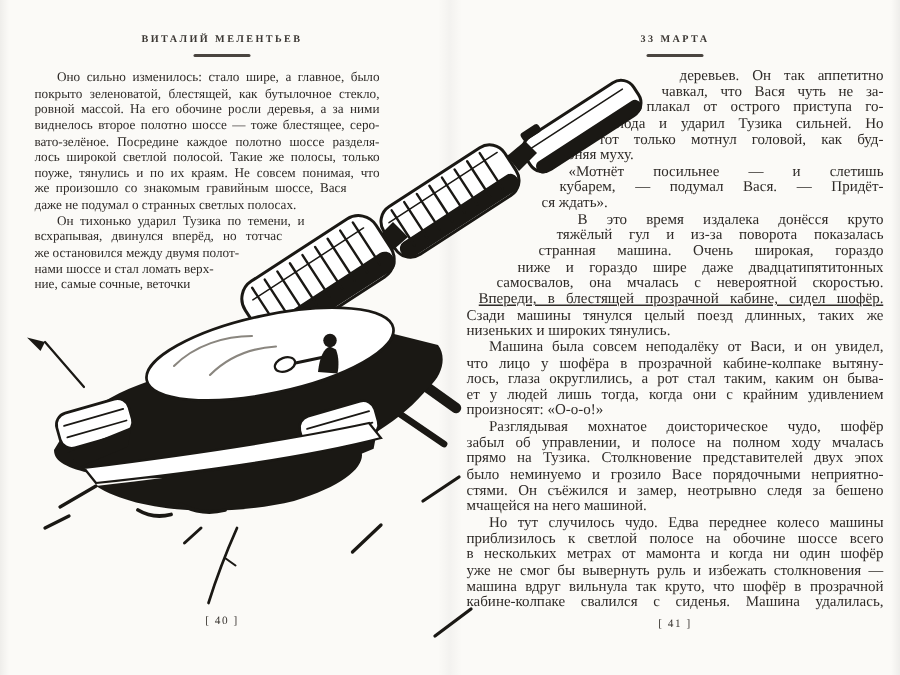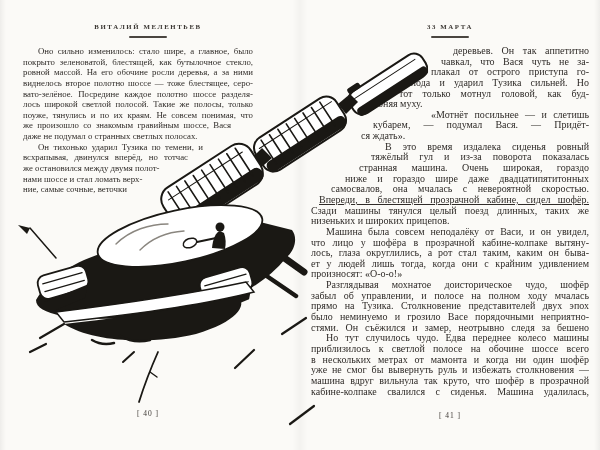--- a/index.html
+++ b/index.html
@@ -53,21 +53,21 @@
   #left-lines .line-10{width:180px;text-indent:15px;}
   #left-lines .line-11{width:165px;}
 
   
   #right-lines .line-1{margin-left:142px;}
   #right-lines .line-2{margin-left:130px;}
   #right-lines .line-3{margin-left:120px;}
   #right-lines .line-4{margin-left:100px;}
   #right-lines .line-5{margin-left:88px;}
   #right-lines .line-6{margin-left:47px;text-align:left;text-align-last:left;white-space:nowrap;}
-  #right-lines .line-7{margin-left:120px;}
+  #right-lines .line-7{margin-left:68px;}
   #right-lines .line-8{margin-left:62px;}
   #right-lines .line-9{margin-left:50px;text-align:center;text-align-last:left;white-space:nowrap;}
   #right-lines .line-10{margin-left:74px;}
   #right-lines .line-11{margin-left:60px;}
   #right-lines .line-12{margin-left:48px;}
   #right-lines .line-13{margin-left:34px;}
   #right-lines .line-14{margin-left:20px;}
   #right-lines .line-15{margin-left:8px;text-decoration:underline;}
   #right-lines .line-17,#right-lines .line-22,#right-lines .line-28{
     text-align:left;text-align-last:left;white-space:nowrap;}
@@ -106,38 +106,39 @@
   <div id="right-lines" class="pg-lines">
       <div class="line-1">деревьев. Он так аппетитно</div>
       <div class="line-2">чавкал, что Вася чуть не за-</div>
       <div class="line-3">плакал от острого приступа го-</div>
       <div class="line-4">лода и ударил Тузика сильней. Но</div>
       <div class="line-5">тот только мотнул головой, как буд-</div>
       <div class="line-6">то сгоняя муху.</div>
       <div class="line-7">«Мотнёт посильнее — и слетишь</div>
       <div class="line-8">кубарем, — подумал Вася. — Придёт-</div>
       <div class="line-9">ся ждать».</div>
-      <div class="line-10">В это время издалека сиденья ровный</div>
+      <div class="line-10">В это время издалека донёсся круто</div>
       <div class="line-11">тяжёлый гул и из-за поворота показалась</div>
       <div class="line-12">странная машина. Очень широкая, гораздо</div>
       <div class="line-13">ниже и гораздо шире даже двадцатипятитонных</div>
       <div class="line-14">самосвалов, она мчалась с невероятной скоростью.</div>
       <div class="line-15">Впереди, в блестящей прозрачной кабине, сидел шофёр.</div>
       <div class="line-16">Сзади машины тянулся целый поезд длинных, таких же</div>
-      <div class="line-17">низеньких и широких прицепов.</div>
+      <div class="line-17">низеньких и широких тянулись.</div>
       <div class="line-18">Машина была совсем неподалёку от Васи, и он увидел,</div>
       <div class="line-19">что лицо у шофёра в прозрачной кабине-колпаке вытяну-</div>
       <div class="line-20">лось, глаза округлились, а рот стал таким, каким он быва-</div>
       <div class="line-21">ет у людей лишь тогда, когда они с крайним удивлением</div>
       <div class="line-22">произносят: «О-о-о!»</div>
       <div class="line-23">Разглядывая мохнатое доисторическое чудо, шофёр</div>
       <div class="line-24">забыл об управлении, и полосе на полном ходу мчалась</div>
       <div class="line-25">прямо на Тузика. Столкновение представителей двух эпох</div>
       <div class="line-26">было неминуемо и грозило Васе порядочными неприятно-</div>
       <div class="line-27">стями. Он съёжился и замер, неотрывно следя за бешено</div>
+      <div class="line-28">мчащейся на него машиной.</div>
       <div class="line-29">Но тут случилось чудо. Едва переднее колесо машины</div>
       <div class="line-30">приблизилось к светлой полосе на обочине шоссе всего</div>
       <div class="line-31">в нескольких метрах от мамонта и когда ни один шофёр</div>
       <div class="line-32">уже не смог бы вывернуть руль и избежать столкновения —</div>
       <div class="line-33">машина вдруг вильнула так круто, что шофёр в прозрачной</div>
       <div class="line-34">кабине-колпаке свалился с сиденья. Машина удалилась,</div>
     </div>
 
   <div id="folio-left" class="folio">[ 40 ]</div>
   <div id="folio-right" class="folio">[ 41 ]</div>

